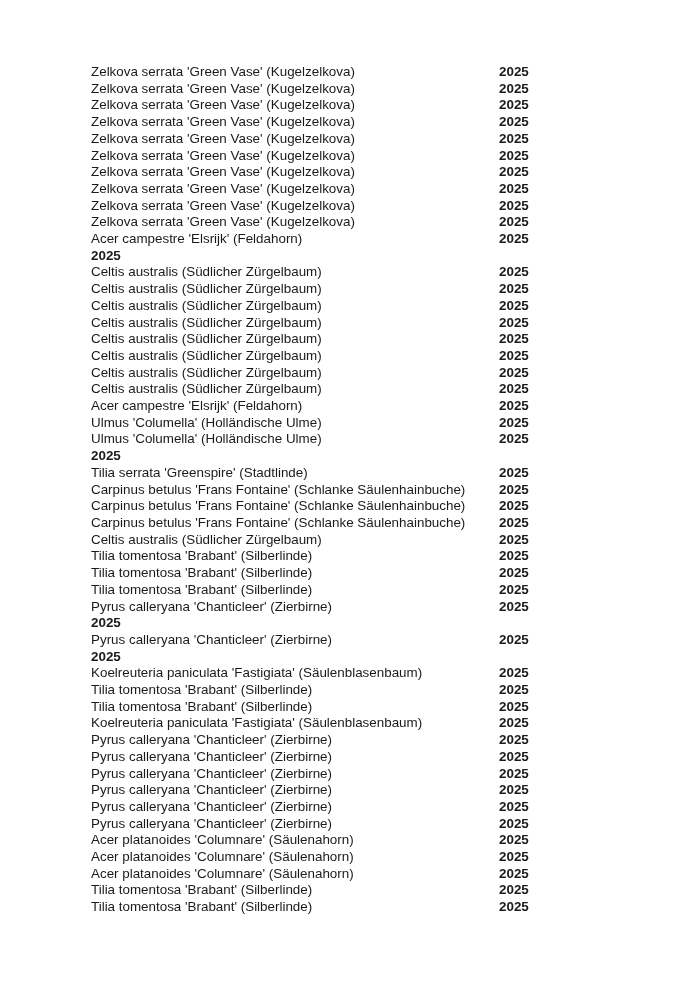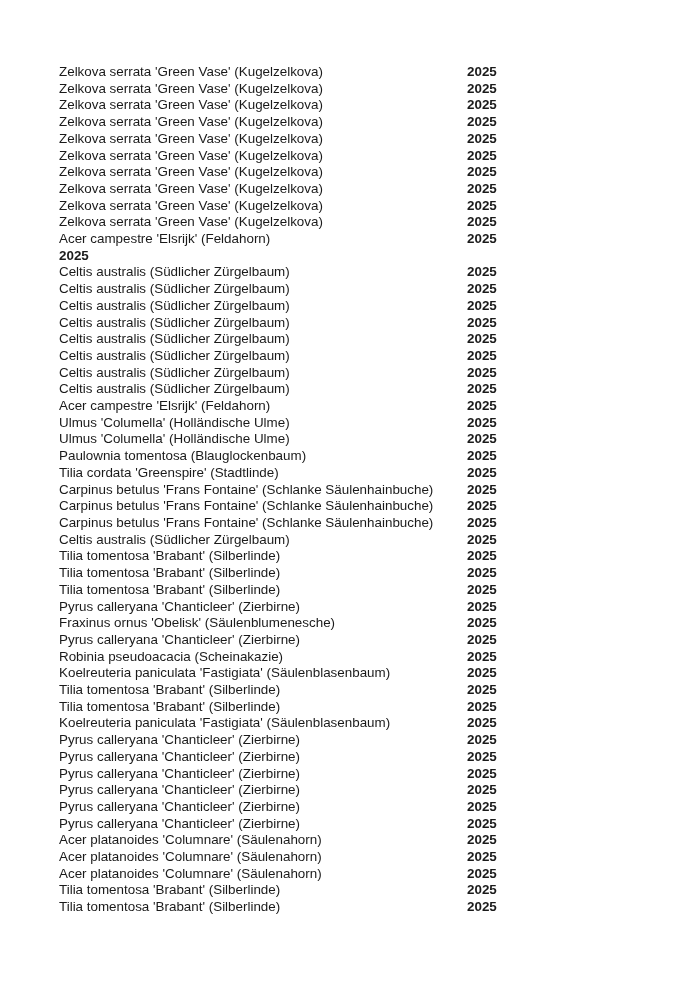--- a/index.html
+++ b/index.html
@@ -23,20 +23,21 @@
     top: 64px;
     left: 59px;
     right: 0;
   }
   .row {
     display: flex;
     align-items: baseline;
     line-height: 16.7px;
     font-size: 13.4px;
     white-space: nowrap;
+    margin-left: 32px;
   }
   .cell-name {
     width: 408px;
     flex: 0 0 408px;
     overflow: visible;
   }
   .cell-year {
     flex: 0 0 auto;
     font-weight: bold;
   }
@@ -154,26 +155,25 @@
     <div class="cell-name">Ulmus 'Columella' (Holländische Ulme)</div>
     <div class="cell-year">2025</div>
   </div>
 
   <div class="row">
     <div class="cell-name">Ulmus 'Columella' (Holländische Ulme)</div>
     <div class="cell-year">2025</div>
   </div>
 
   <div class="row">
-    <div class="cell-name">Paulownia tomentosa (Blauglockenbaum)</div>
-    <div class="cell-year">2025</div>
-  </div>
-
-  <div class="row">
-    <div class="cell-name">Tilia cordata 'Greenspire' (Stadtlinde)</div>
+    <div class="cell-year">2025</div>
+  </div>
+
+  <div class="row">
+    <div class="cell-name">Tilia serrata 'Greenspire' (Stadtlinde)</div>
     <div class="cell-year">2025</div>
   </div>
 
   <div class="row">
     <div class="cell-name">Carpinus betulus 'Frans Fontaine' (Schlanke Säulenhainbuche)</div>
     <div class="cell-year">2025</div>
   </div>
 
   <div class="row">
     <div class="cell-name">Carpinus betulus 'Frans Fontaine' (Schlanke Säulenhainbuche)</div>
@@ -204,31 +204,29 @@
     <div class="cell-name">Tilia tomentosa 'Brabant' (Silberlinde)</div>
     <div class="cell-year">2025</div>
   </div>
 
   <div class="row">
     <div class="cell-name">Pyrus calleryana 'Chanticleer' (Zierbirne)</div>
     <div class="cell-year">2025</div>
   </div>
 
   <div class="row">
-    <div class="cell-name">Fraxinus ornus 'Obelisk' (Säulenblumenesche)</div>
-    <div class="cell-year">2025</div>
-  </div>
-
-  <div class="row">
-    <div class="cell-name">Pyrus calleryana 'Chanticleer' (Zierbirne)</div>
-    <div class="cell-year">2025</div>
-  </div>
-
-  <div class="row">
-    <div class="cell-name">Robinia pseudoacacia (Scheinakazie)</div>
+    <div class="cell-year">2025</div>
+  </div>
+
+  <div class="row">
+    <div class="cell-name">Pyrus calleryana 'Chanticleer' (Zierbirne)</div>
+    <div class="cell-year">2025</div>
+  </div>
+
+  <div class="row">
     <div class="cell-year">2025</div>
   </div>
 
   <div class="row">
     <div class="cell-name">Koelreuteria paniculata 'Fastigiata' (Säulenblasenbaum)</div>
     <div class="cell-year">2025</div>
   </div>
 
   <div class="row">
     <div class="cell-name">Tilia tomentosa 'Brabant' (Silberlinde)</div>

